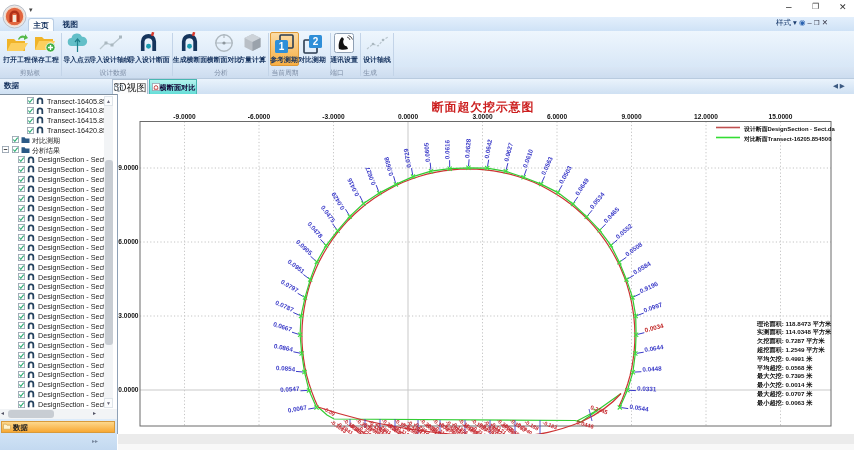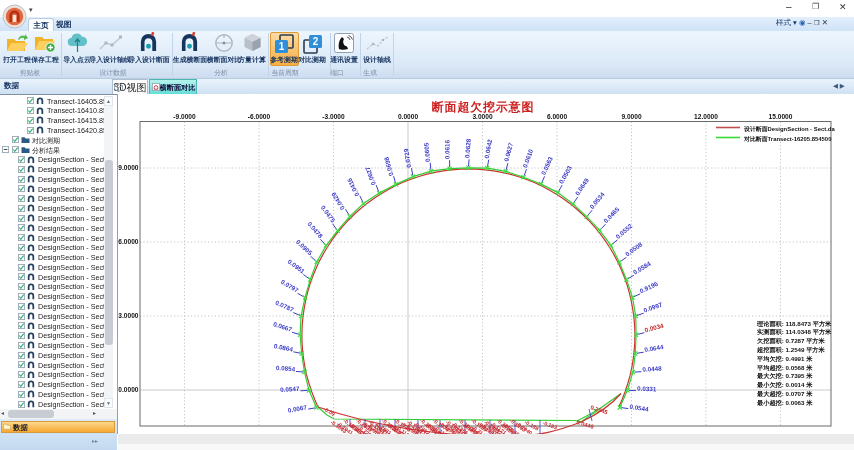--- a/index.html
+++ b/index.html
@@ -7,21 +7,21 @@
 <div class="abs" style="left:0;top:0;width:854px;height:17px;background:#fff"></div>
 <div class="abs" style="left:786px;top:1px;width:70px;height:15px;color:#333;font-size:10px;letter-spacing:0">
     <span style="position:absolute;left:0;top:0">–</span>
     <span style="position:absolute;left:26px;top:1px;font-size:8px">❐</span>
     <span style="position:absolute;left:53px;top:1px;font-size:9px">✕</span>
   </div>
 <div class="abs" style="left:0;top:17px;width:854px;height:14px;background:linear-gradient(#e3effc,#cfe2f6)"></div>
 <div class="abs" style="left:776px;top:18px;width:86px;height:12px;color:#1b3c6e;font-size:7.5px">样式 ▾ <span style="color:#2a62b0">◉</span> <span style="color:#334">–</span> <span style="color:#334;font-size:6.5px">❐</span> <span style="color:#334">✕</span></div>
 <div class="abs" style="left:29px;top:6px;color:#444;font-size:7px">▾</div>
 <div class="abs" style="left:28px;top:17.5px;width:26px;height:14px;background:#fdfefe;border:1px solid #b9cde4;border-bottom:none;border-radius:3px 3px 0 0;color:#15325e;font-size:7.8px;font-weight:bold;text-align:center;line-height:14px">主页</div>
-<div class="abs" style="left:56px;top:19px;width:22px;height:12px;color:#15325e;font-size:7.8px;font-weight:bold;text-align:left">视图</div>
+<div class="abs" style="left:56px;top:19px;width:22px;height:12px;color:#15325e;font-size:7.8px;font-weight:bold;text-align:right">视图</div>
 <svg class="abs" style="left:2px;top:4px" width="25" height="25" viewBox="0 0 25 25">
     <circle cx="12.5" cy="12.5" r="11.5" fill="#e8e8ea"></circle>
     <circle cx="12.5" cy="12.5" r="11.5" fill="none" stroke="#b9bec6" stroke-width="1"></circle>
     <circle cx="12.5" cy="12.5" r="9.3" fill="#e2663f" stroke="#f4d9c8" stroke-width="1.2"></circle>
     <path d="M7.4,18 L7.4,11.5 A5.1,5.1 0 0 1 17.6,11.5 L17.6,18 L15,18 L15,11.5 A2.5,2.5 0 0 0 10,11.5 L10,18 Z" fill="#b03018"></path>
     <rect x="10.8" y="11" width="3.4" height="7" fill="#f4e8d8"></rect>
   </svg>
 <div class="abs" style="left:0;top:31px;width:854px;height:35.5px;background:linear-gradient(#eef6fd,#d8e7f7)"></div>
 <div class="abs" style="left:0;top:66.5px;width:854px;height:11px;background:linear-gradient(#d9e6f5,#ccdcef)"></div>
 <div class="abs" style="left:0;top:77.5px;width:854px;height:1px;background:#b9cbdf"></div>

